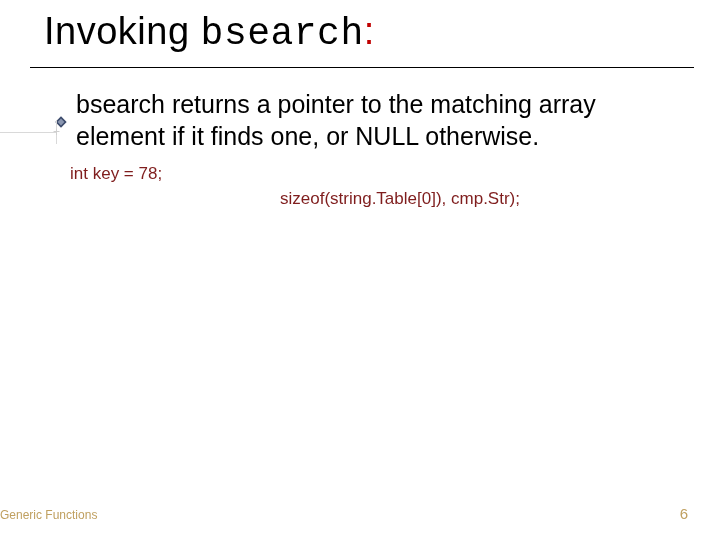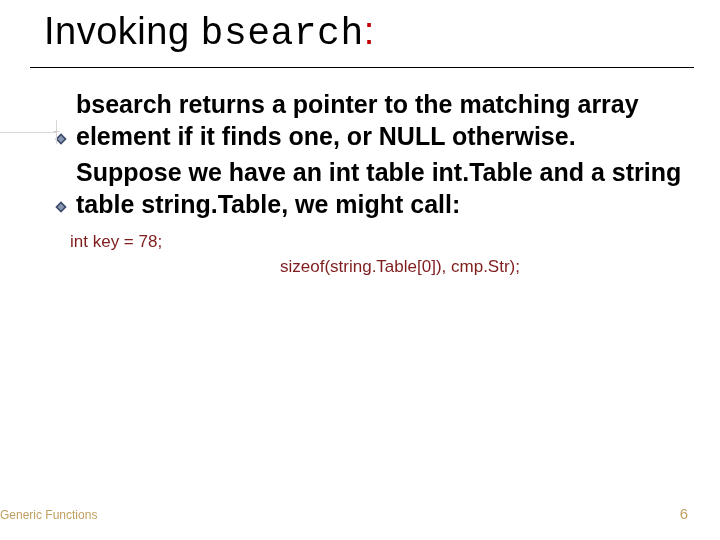--- a/index.html
+++ b/index.html
@@ -19,21 +19,21 @@
   }
   .title {
     font-size: 38px;
     color: #000;
     letter-spacing: 0.5px;
     padding-left: 14px;
   }
   .title .mono { font-family: "Courier New", Courier, monospace; }
   .title .colon { color: #c00000; font-family: Verdana, sans-serif; }
   .body { padding-left: 4px; padding-right: 4px; }
-  .bullet-row { display: flex; align-items: flex-end; margin-bottom: 4px; font-weight: bold; }
+  .bullet-row { display: flex; align-items: center; margin-bottom: 4px; }
   .bullet-icon { flex: 0 0 auto; width: 22px; height: 26px; display:flex; align-items:center; justify-content:center; margin-right: 4px; margin-top: 4px; }
   .bullet-text { flex: 1 1 auto; font-size: 25px; color: #000; line-height: 1.28; }
   .code-block {
     margin-top: 10px;
     padding-left: 20px;
     font-family: Verdana, Geneva, sans-serif;
     font-size: 17px;
     line-height: 1.45;
     color: #7f1d1d;
   }
@@ -90,29 +90,20 @@
     <div class="bullet-row">
       <div class="bullet-icon">
         <svg width="16" height="16" viewBox="0 0 16 16">
           <rect x="4" y="4" width="8" height="8" transform="rotate(45 8 8)" fill="#3b4a6b"></rect>
           <rect x="5.6" y="5.6" width="4.8" height="4.8" transform="rotate(45 8 8)" fill="#8a96b0"></rect>
         </svg>
       </div>
       <div class="bullet-text">bsearch returns a pointer to the matching array element if it finds one, or NULL otherwise.</div>
     </div>
 
-    <div class="bullet-row">
-      <div class="bullet-icon">
-        <svg width="16" height="16" viewBox="0 0 16 16">
-          <rect x="4" y="4" width="8" height="8" transform="rotate(45 8 8)" fill="#3b4a6b"></rect>
-          <rect x="5.6" y="5.6" width="4.8" height="4.8" transform="rotate(45 8 8)" fill="#8a96b0"></rect>
-        </svg>
-      </div>
-      <div class="bullet-text">Suppose we have an int table int.Table and a string table string.Table, we might call:</div>
-    </div>
 
     <div class="code-block">
       <div>int key = 78;</div>
       <span class="indent">sizeof(string.Table[0]), cmp.Str);</span>
     </div>
 
   </div>
 
   <div class="footer-name">Generic Functions</div>
   <div class="footer-num">6</div>

